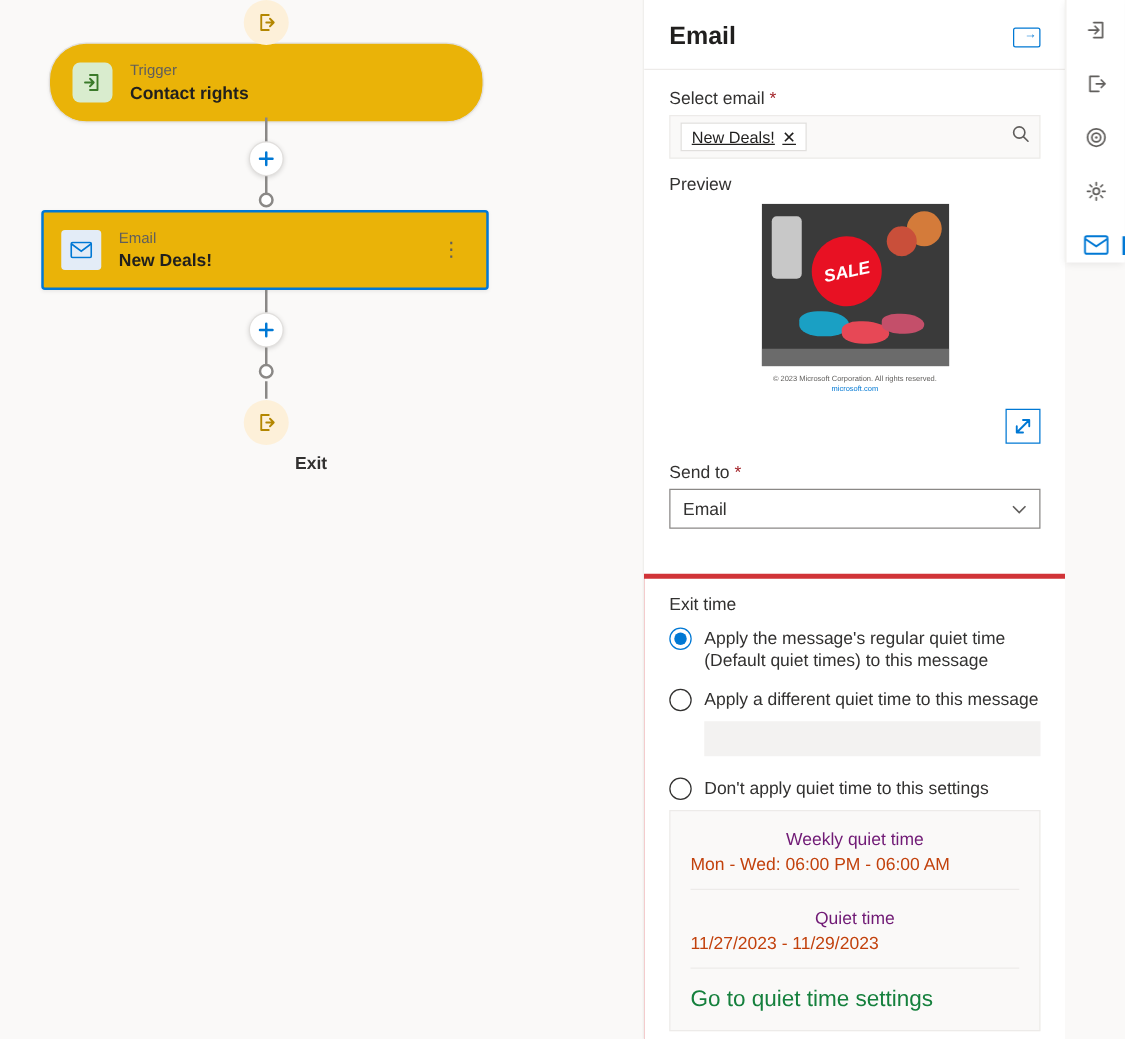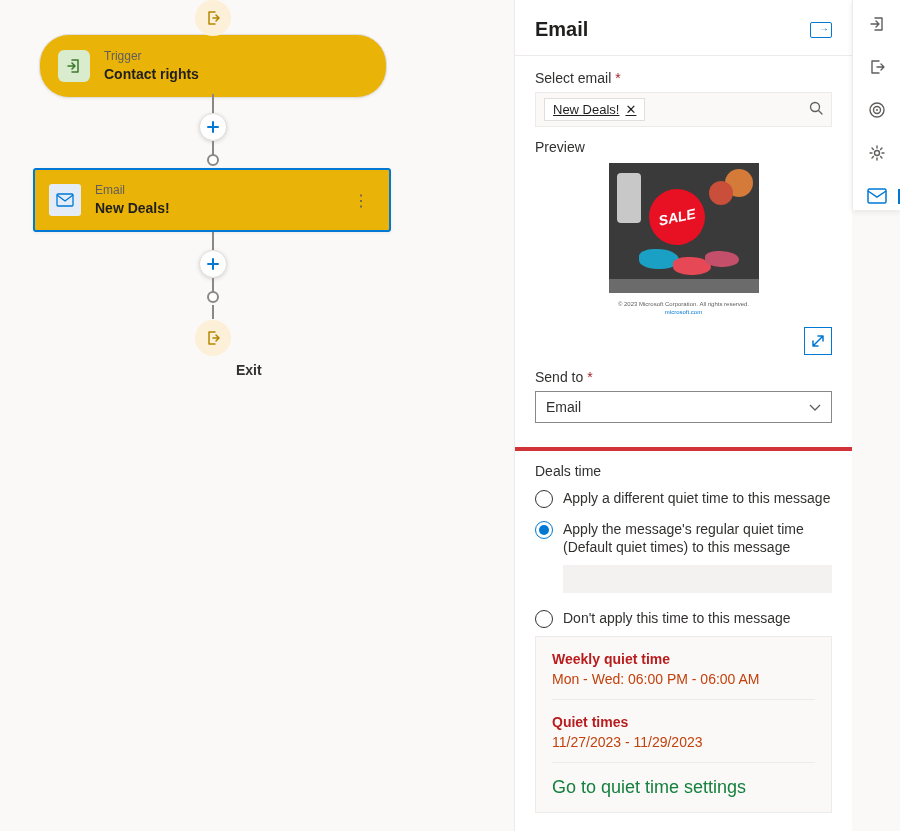--- a/index.html
+++ b/index.html
@@ -114,21 +114,21 @@
     border-radius: 2px;
     position: relative;
   }
   .panel-type-icon::after {
     content: "→";
     position: absolute;
     font-size: 10px;
     color: #0078d4;
     right: 2px; top: -1px;
   }
-  .panel-body { padding: 14px 20px 24px; }
+  .panel-body { padding: 14px 20px 36px; }
   .field-label { font-size: 14px; color: #323130; margin-bottom: 6px; }
   .req { color: #a4262c; }
   .email-chip-row {
     background: #faf9f8;
     border: 1px solid #edebe9;
     padding: 5px 8px;
     display: flex;
     align-items: center;
     margin-bottom: 12px;
   }
@@ -235,21 +235,21 @@
     margin-bottom: 16px;
   }
   .quiet-card {
     border: 1px solid #edebe9;
     background: #faf9f8;
     padding: 14px 16px;
     margin-top: 6px;
   }
   .quiet-card-section { padding-bottom: 12px; }
   .quiet-card-section + .quiet-card-section { border-top: 1px solid #edebe9; padding-top: 14px; }
-  .qc-title { font-size: 14px; font-weight: 700; color: #b91c1c; margin-bottom: 4px; }
+  .qc-title { font-size: 14px; font-weight: 400; color: #701a75; margin-bottom: 4px; text-align: center; }
   .qc-val { font-size: 14px; color: #c2410c; }
   .qc-link { font-size: 18px; color: #15803d; cursor: pointer; }
   
   
   .rail {
     width: 48px;
     background: #fff;
     border-left: 1px solid #edebe9;
     display: flex;
     flex-direction: column;
@@ -389,45 +389,45 @@
       <span>Email</span>
       <span class="chev">
         <svg width="12" height="8" viewBox="0 0 12 8">
             <path d="M1 1l5 5 5-5" fill="none" stroke="#605e5c" stroke-width="1.3"></path>
           </svg>
       </span>
     </div>
   </div>
 
   <div class="quiet-section">
-    <div class="quiet-title">Deals time</div>
+    <div class="quiet-title">Exit time</div>
+
+    <div class="radio-row">
+      <div class="radio checked"></div>
+      <div class="radio-label">Apply the message's regular quiet time (Default quiet times) to this message</div>
+    </div>
 
     <div class="radio-row">
       <div class="radio"></div>
       <div class="radio-label">Apply a different quiet time to this message</div>
     </div>
-
-    <div class="radio-row">
-      <div class="radio checked"></div>
-      <div class="radio-label">Apply the message's regular quiet time (Default quiet times) to this message</div>
-    </div>
     <div class="radio-sub-input"></div>
 
     <div class="radio-row" style="margin-bottom:8px">
       <div class="radio"></div>
-      <div class="radio-label">Don't apply this time to this message</div>
+      <div class="radio-label">Don't apply quiet time to this settings</div>
     </div>
 
     <div class="quiet-card">
       <div class="quiet-card-section">
         <div class="qc-title">Weekly quiet time</div>
         <div class="qc-val">Mon - Wed: 06:00 PM - 06:00 AM</div>
       </div>
       <div class="quiet-card-section">
-        <div class="qc-title">Quiet times</div>
+        <div class="qc-title">Quiet time</div>
         <div class="qc-val">11/27/2023 - 11/29/2023</div>
       </div>
       <div class="quiet-card-section" style="border-top:1px solid #edebe9;padding-top:14px;padding-bottom:0">
         <div class="qc-link">Go to quiet time settings</div>
       </div>
     </div>
   </div>
 </div>
 
 <div class="rail">

